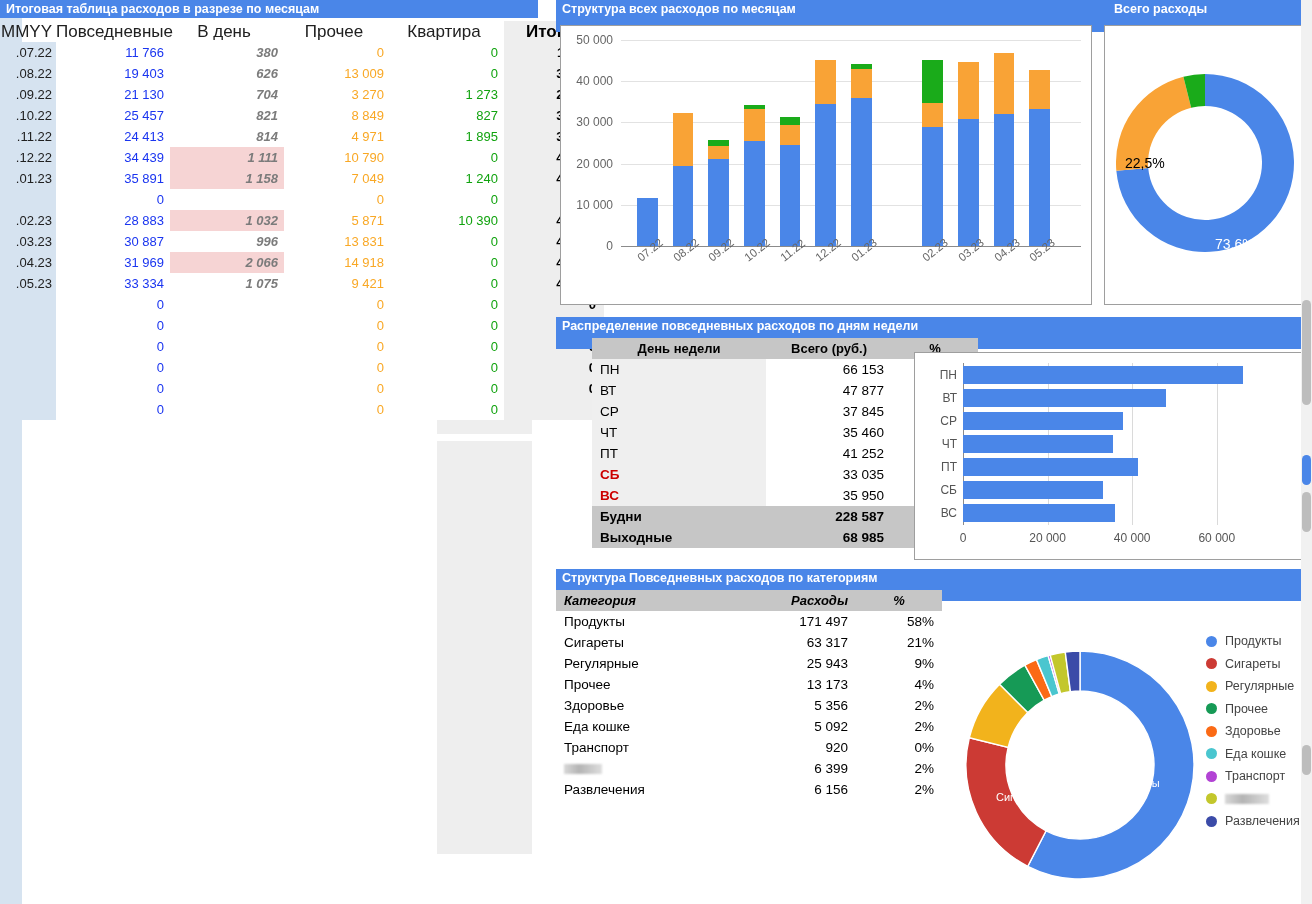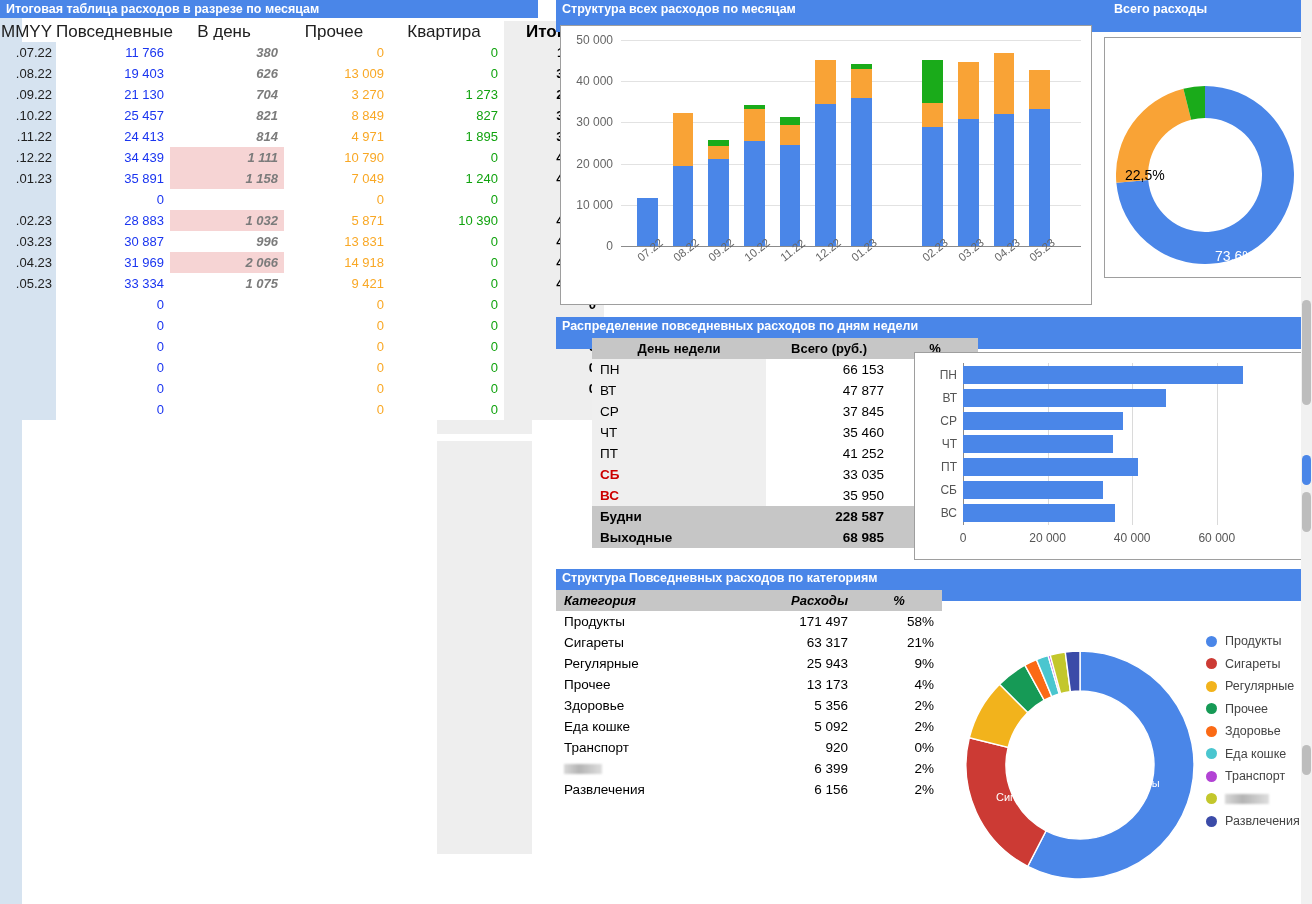--- a/index.html
+++ b/index.html
@@ -354,21 +354,21 @@
         <div class="xlab" style="left:430.6px;top:228px">04.23</div>
         <div class="bargroup" style="left:468.3px;width:20.7px;bottom:58px;height:206px;">
           <div class="seg s-blue" style="bottom:0.0px;height:137.3px"></div>
           <div class="seg s-orange" style="bottom:137.3px;height:38.8px"></div>
         </div>
         <div class="xlab" style="left:466.3px;top:228px">05.23</div>
       </div>
   </div>
 
   <div class="blue-title panel-title" style="left:1108px;top:0;width:204px;">Всего расходы</div>
-  <div class="chartbox" style="left:1104px;top:25px;width:200px;height:241px;margin-top:12px;">
+  <div class="chartbox" style="left:1104px;top:25px;width:200px;height:280px;">
     <div class="donutwrap" id="total-donut" style="left:8px;top:22px;width:184px;height:234px;">
         <div style="position:absolute;left:3px;top:26px"><svg width="178" height="178" viewBox="0 0 178 178">
             <path d="M 89.00 0.00 A 89 89 0 1 1 0.34 96.82 L 32.22 94.01 A 57 57 0 1 0 89.00 32.00 Z" fill="#4a86e8" stroke="#ffffff" stroke-width="0"></path>
             <path d="M 0.34 96.82 A 89 89 0 0 1 67.41 2.66 L 75.17 33.70 A 57 57 0 0 0 32.22 94.01 Z" fill="#f9a336" stroke="#ffffff" stroke-width="0"></path>
             <path d="M 67.41 2.66 A 89 89 0 0 1 89.00 0.00 L 89.00 32.00 A 57 57 0 0 0 75.17 33.70 Z" fill="#1aab1a" stroke="#ffffff" stroke-width="0"></path>
           </svg></div>
         <div class="dlabel" style="left:12px;top:107px;color:#000;font-size:14px">22,5%</div>
         <div class="dlabel" style="left:102px;top:188px;color:#ffffff;font-size:14px">73,6%</div>
       </div>
   </div>

